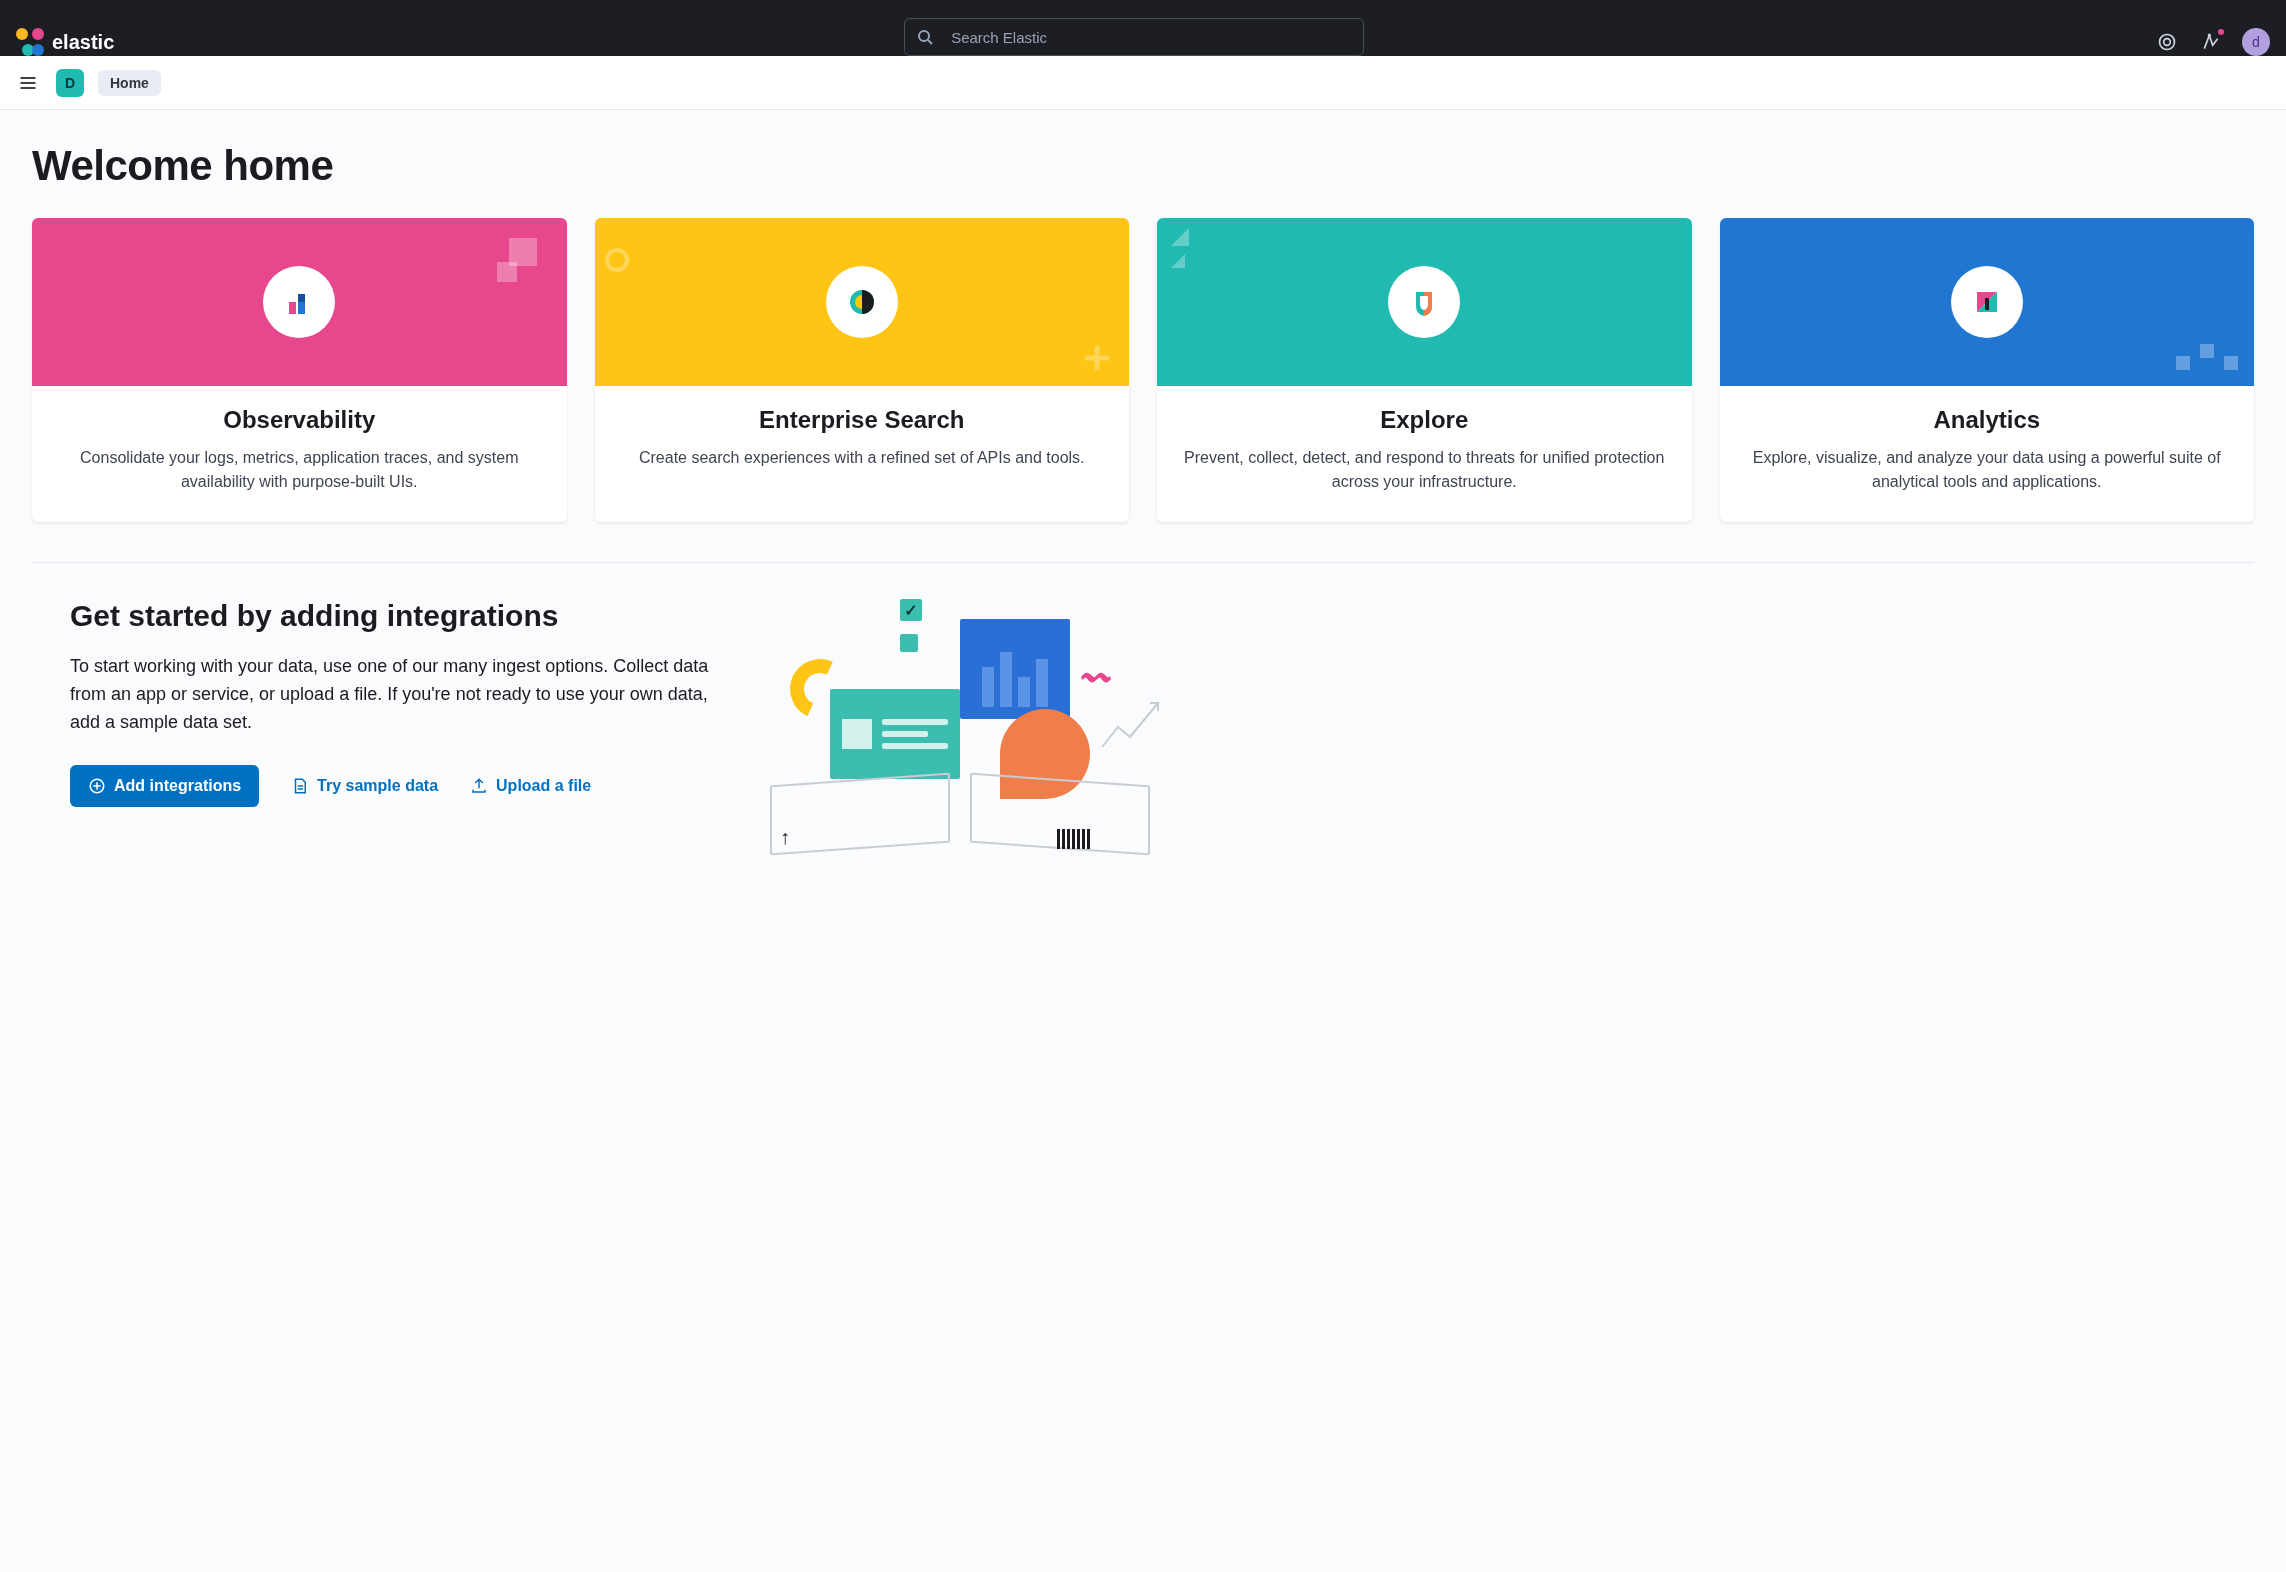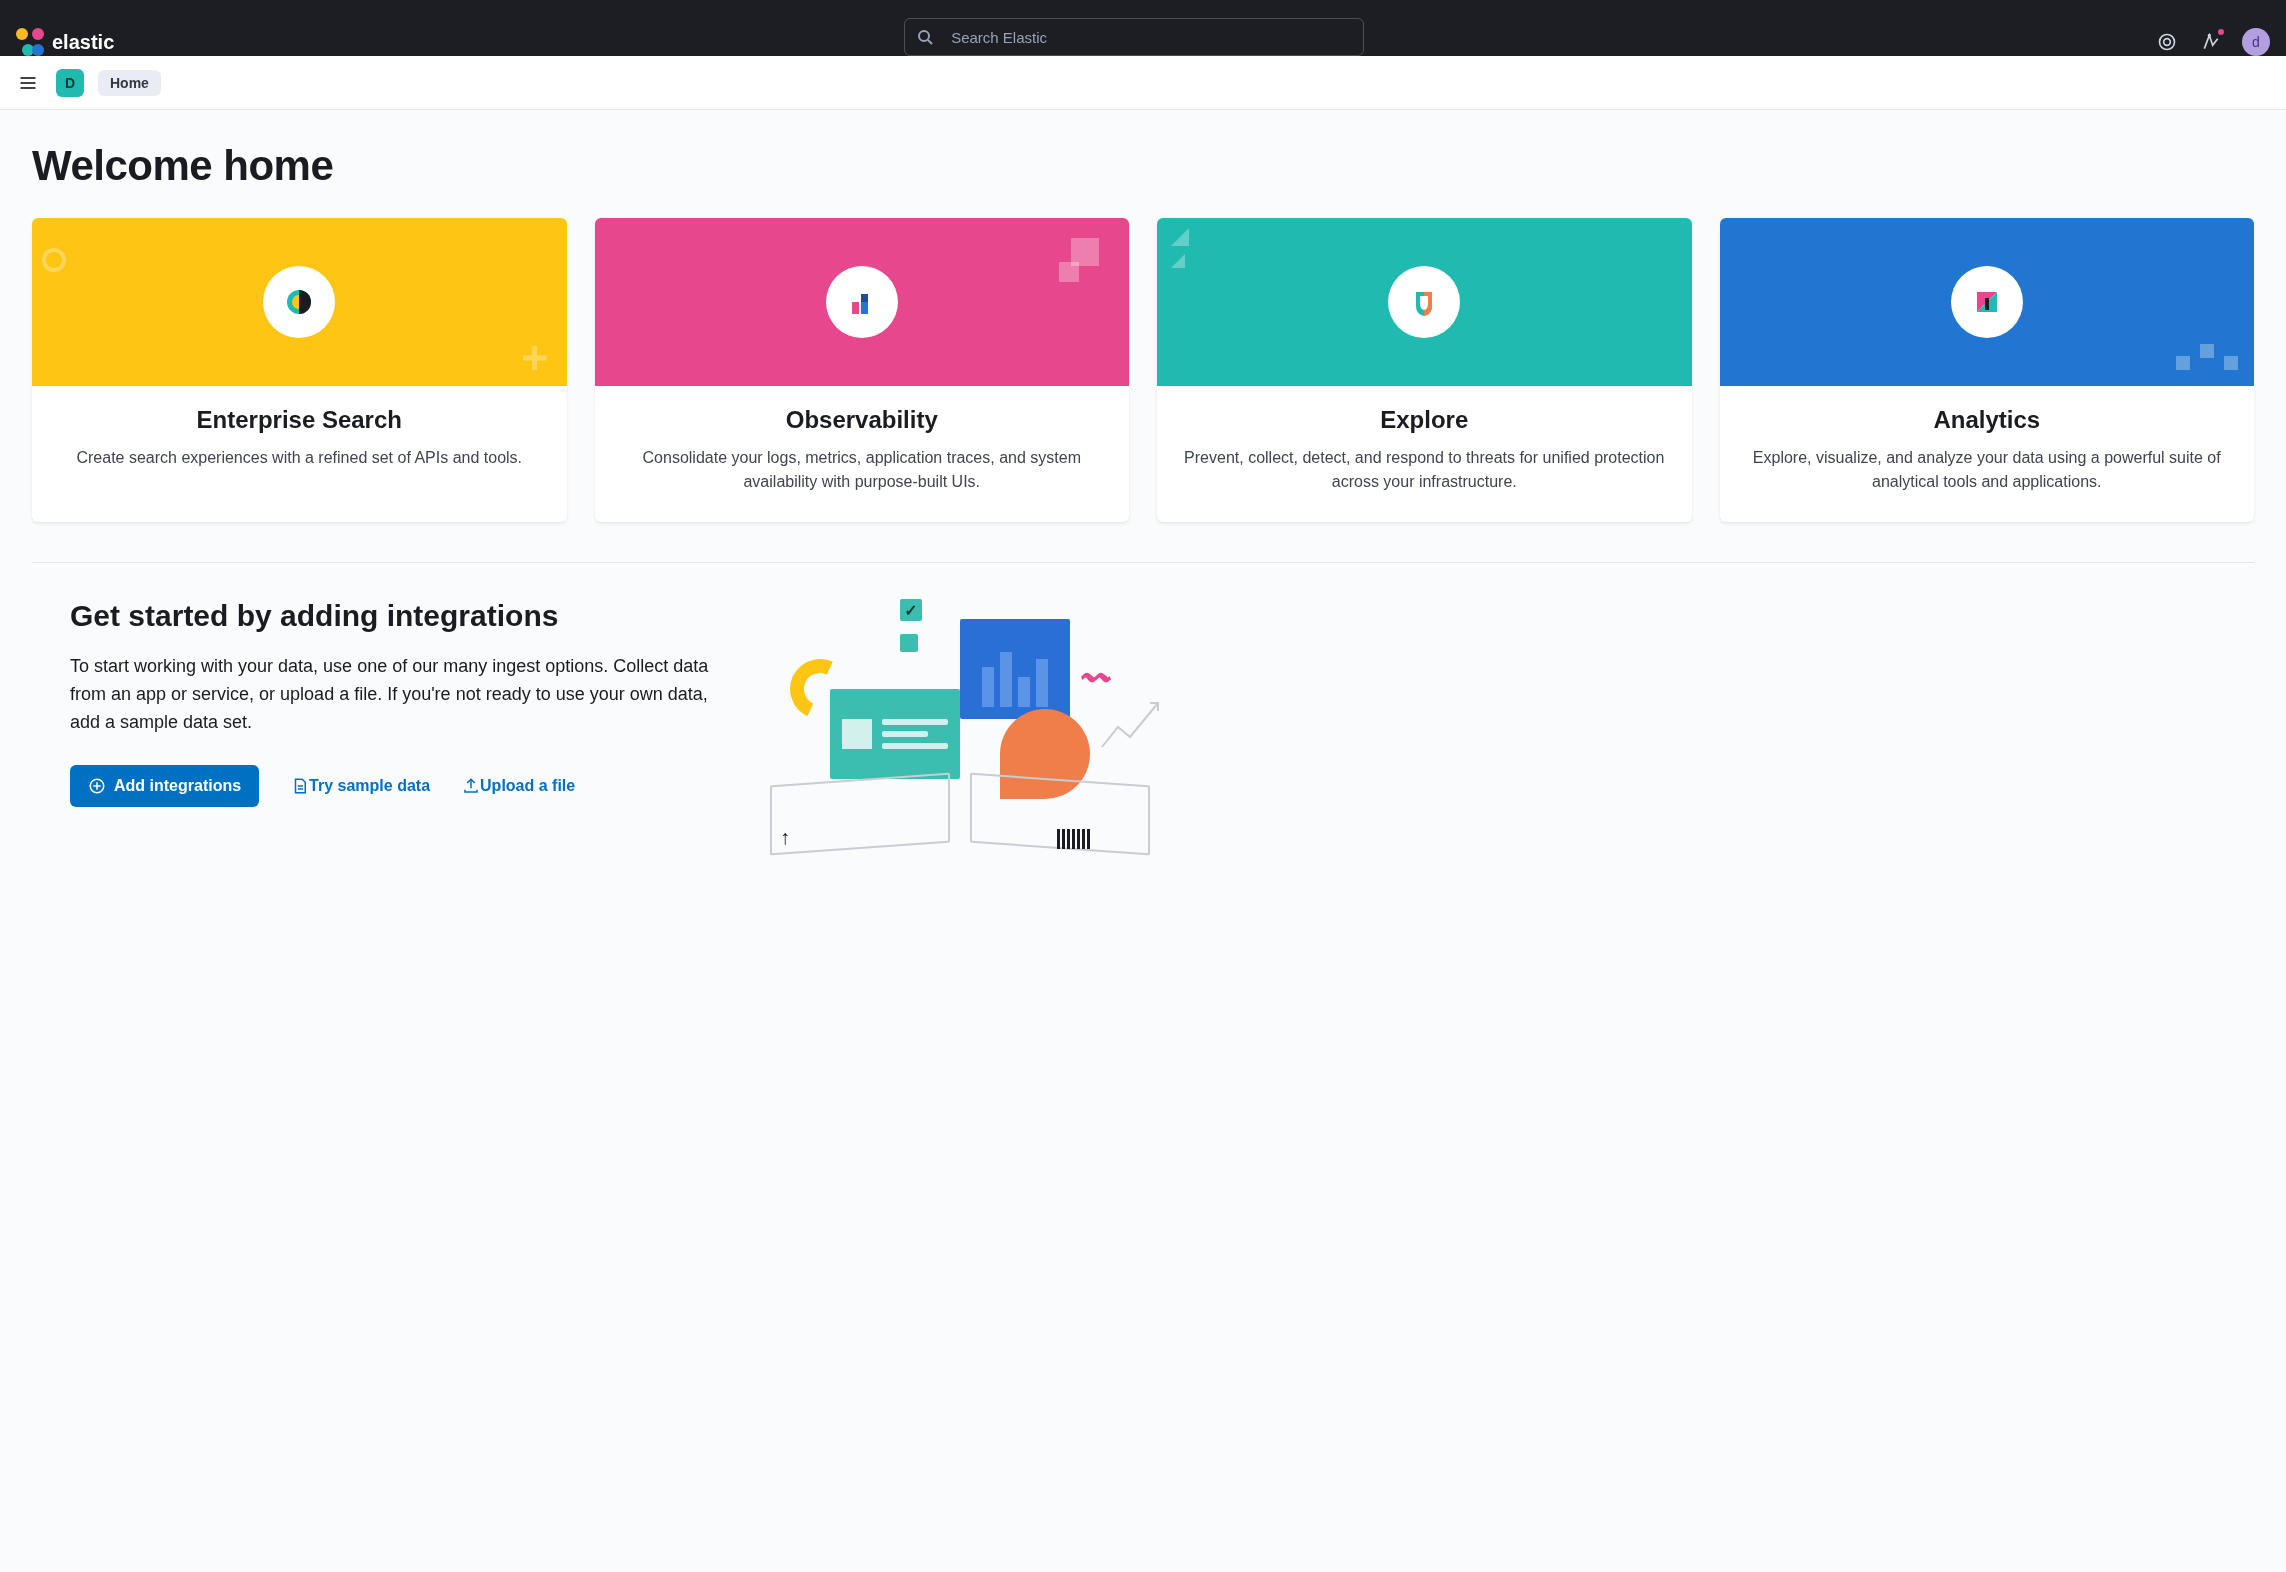--- a/index.html
+++ b/index.html
@@ -227,21 +227,21 @@
     align-items: center;
     gap: 8px;
     cursor: pointer;
   }
   .link-action {
     color: #0071c2;
     font-size: 16px;
     font-weight: 600;
     display: inline-flex;
     align-items: center;
-    gap: 0;
+    gap: 8px;
     cursor: pointer;
     text-decoration: none;
   }
 
   .illustration {
     width: 420px;
     height: 250px;
     position: relative;
     flex-shrink: 0;
   }
@@ -326,52 +326,52 @@
     <span>Home</span>
   </div>
 </div>
 
 <div class="main">
   <h1 class="page-title">Welcome home</h1>
 
   <div class="cards-row">
 
     <div class="card">
+      <div class="card-hero hero-pink">
+        <span class="hero-deco" style="right:30px;top:20px;width:28px;height:28px;background:#fff;"></span>
+        <span class="hero-deco" style="right:50px;top:44px;width:20px;height:20px;background:#fff;"></span>
+        <div class="icon-circle">
+          <svg width="36" height="36" viewBox="0 0 36 36">
+            <rect x="8" y="18" width="7" height="12" fill="#e7478c"></rect>
+            <rect x="17" y="10" width="7" height="20" fill="#2176d2"></rect>
+            <rect x="17" y="10" width="7" height="8" fill="#1a4d9e"></rect>
+          </svg>
+        </div>
+      </div>
+      <div class="card-body">
+        <div class="card-title">Observability</div>
+        <div class="card-desc">Consolidate your logs, metrics, application traces, and system availability with purpose-built UIs.</div>
+      </div>
+    </div>
+
+    <div class="card">
       <div class="card-hero hero-yellow">
         <span class="hero-deco" style="left:10px;top:30px;width:24px;height:24px;border:4px solid #fff;border-radius:50%;"></span>
         <span class="hero-deco" style="right:20px;bottom:16px;width:24px;height:24px;background:#fff;clip-path:polygon(40% 0,60% 0,60% 40%,100% 40%,100% 60%,60% 60%,60% 100%,40% 100%,40% 60%,0 60%,0 40%,40% 40%);"></span>
         <div class="icon-circle">
           <svg width="36" height="36" viewBox="0 0 36 36">
             <circle cx="18" cy="18" r="12" fill="#20bab1"></circle>
             <circle cx="18" cy="18" r="7" fill="#fec514"></circle>
             <path d="M18 6 A12 12 0 0 1 18 30 Z" fill="#1a1c21"></path>
           </svg>
         </div>
       </div>
       <div class="card-body">
         <div class="card-title">Enterprise Search</div>
         <div class="card-desc">Create search experiences with a refined set of APIs and tools.</div>
-      </div>
-    </div>
-
-    <div class="card">
-      <div class="card-hero hero-pink">
-        <span class="hero-deco" style="right:30px;top:20px;width:28px;height:28px;background:#fff;"></span>
-        <span class="hero-deco" style="right:50px;top:44px;width:20px;height:20px;background:#fff;"></span>
-        <div class="icon-circle">
-          <svg width="36" height="36" viewBox="0 0 36 36">
-            <rect x="8" y="18" width="7" height="12" fill="#e7478c"></rect>
-            <rect x="17" y="10" width="7" height="20" fill="#2176d2"></rect>
-            <rect x="17" y="10" width="7" height="8" fill="#1a4d9e"></rect>
-          </svg>
-        </div>
-      </div>
-      <div class="card-body">
-        <div class="card-title">Observability</div>
-        <div class="card-desc">Consolidate your logs, metrics, application traces, and system availability with purpose-built UIs.</div>
       </div>
     </div>
 
     <div class="card">
       <div class="card-hero hero-teal">
         <span class="hero-deco" style="left:14px;top:10px;width:0;height:0;border-left:18px solid transparent;border-bottom:18px solid #fff;"></span>
         <span class="hero-deco" style="left:14px;top:36px;width:0;height:0;border-left:14px solid transparent;border-bottom:14px solid #fff;"></span>
         <div class="icon-circle">
           <svg width="36" height="36" viewBox="0 0 36 36">
             <path d="M10 8 H26 V22 Q26 30 18 32 Q10 30 10 22 Z" fill="#20bab1"></path>

